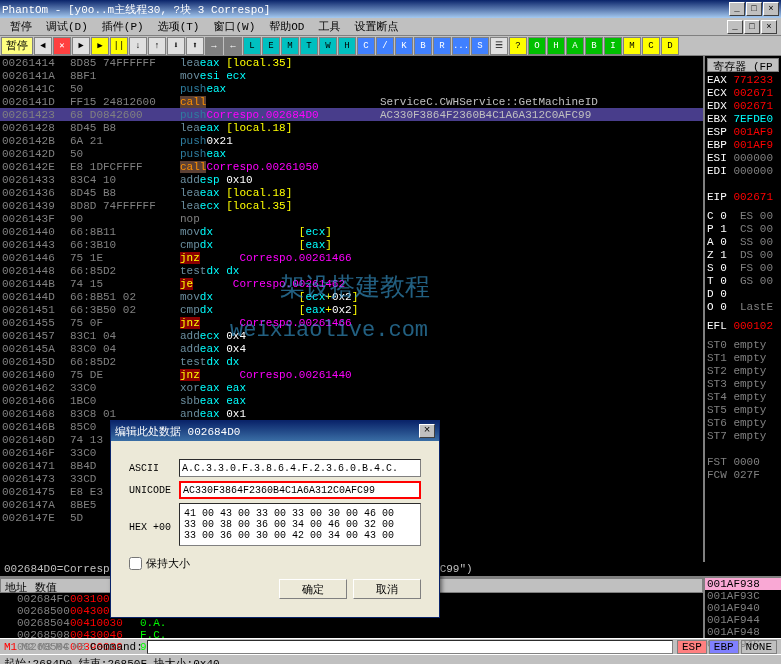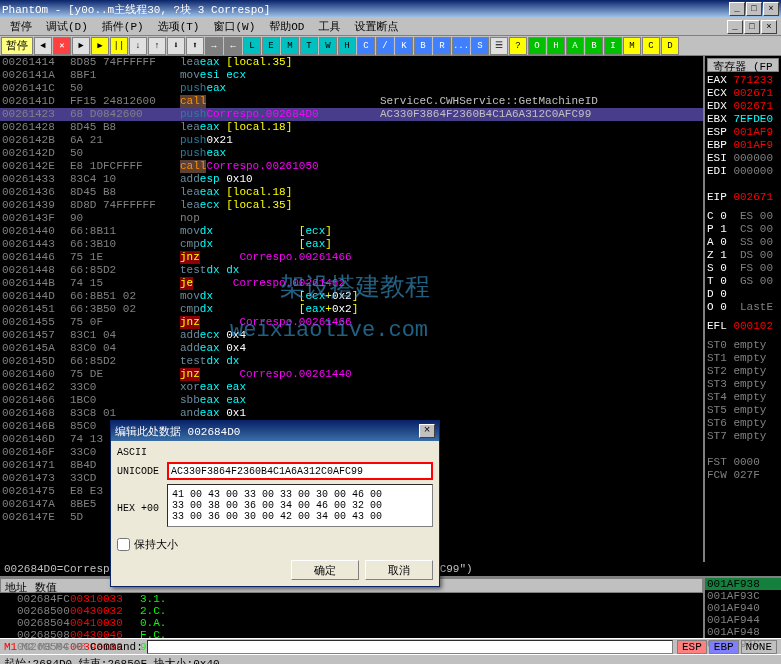--- a/index.html
+++ b/index.html
@@ -8,53 +8,53 @@
 .titlebar-text{flex:1}
 .win-btns{display:flex;gap:1px}
 .win-btn{width:16px;height:14px;background:#c0c0c0;border:1px solid #fff;border-right-color:#404040;border-bottom-color:#404040;text-align:center;line-height:12px;font-size:9px;color:#000;cursor:pointer}
 .menubar{height:18px;background:#c0c0c0;display:flex;align-items:center;gap:2px;padding:0 4px;border-bottom:1px solid #808080}
 .menu-item{padding:1px 6px;cursor:pointer}
 .toolbar{height:20px;background:#c0c0c0;display:flex;align-items:center;gap:1px;padding:1px;border-bottom:1px solid #808080}
 .tool-btn{width:18px;height:18px;border:1px solid #808080;background:#e0e0e0;cursor:pointer;display:flex;align-items:center;justify-content:center;font-size:9px}
 .pause-btn{background:#ffff80;color:#000;padding:0 4px;height:18px;border:1px solid #808080}
 .main{display:flex;height:506px}
 .disasm{flex:1;background:#000;overflow:hidden;position:relative}
-.row{display:flex;height:13px;white-space:pre}
+.row{display:flex;height:13px;align-items:center;white-space:pre}
 .addr{color:#808080;width:70px;padding-left:2px}
 .bytes{color:#808080;width:110px}
 .hl{background:#483d8b}
 .regs{width:78px;background:#000;border-left:2px solid #808080;padding:2px}
 .reg-title{background:#c0c0c0;color:#000;text-align:center;height:14px;border:1px solid #808080;margin-bottom:2px}
 .reg{white-space:pre;height:13px}
 .rname{color:#fff}
 .rred{color:#ff0000}
 .rcyan{color:#00ffff}
 .rgray{color:#808080}
 .bottom-panel{height:62px;display:flex;background:#000;border-top:2px solid #808080}
 .bp-left{flex:1;display:flex;flex-direction:column}
 .bp-hdr{background:#c0c0c0;color:#000;padding:1px 4px;display:flex;gap:8px;border:1px solid #808080;height:15px}
 .bp-row{display:flex;height:12px;white-space:pre}
 .bp-addr{color:#808080;width:70px;padding-left:17px}
 .bp-val{color:#ff0000;width:70px}
 .bp-txt{color:#00ff00}
 .stack{width:78px;border-left:2px solid #808080}
 .st-row{color:#808080;height:12px;white-space:pre;padding-left:2px}
-.st-hl{background:#15803d;color:#000}
+.st-hl{background:#f9a8d4;color:#000}
 .cmdbar{height:16px;background:#c0c0c0;display:flex;align-items:center;padding:0 4px;gap:4px;border-top:1px solid #fff}
 .cmd-lbl{color:#808080}
 .cmd-m{color:#ff0000}
 .cmd-input{flex:1;background:#fff;border:1px inset #808080;height:14px}
 .cmd-tags{display:flex;gap:2px}
 .cmd-tag{border:1px solid #808080;padding:0 4px;height:14px}
 .status{height:16px;background:#c0c0c0;padding:1px 4px;border-top:1px solid #fff}
 .dialog{position:absolute;top:420px;left:110px;width:330px;background:#ece9d8;border:1px solid #0a246a;box-shadow:2px 2px 4px rgba(0,0,0,0.5);z-index:100}
 .dlg-title{height:20px;background:linear-gradient(#0a246a,#3a6ea5);color:#fff;display:flex;align-items:center;padding:0 4px;font-size:11px}
 .dlg-title-text{flex:1}
 .dlg-close{width:16px;height:14px;background:#c0c0c0;border:1px solid #fff;border-right-color:#404040;border-bottom-color:#404040;text-align:center;line-height:11px;cursor:pointer;color:#000}
-.dlg-body{padding:6px}
+.dlg-body{padding:18px}
 .dlg-row{display:flex;align-items:center;margin-bottom:4px}
 .dlg-lbl{width:50px;font-size:10px}
 .dlg-input{flex:1;border:1px inset #808080;background:#fff;height:18px;padding:1px 2px;font-size:10px}
 .dlg-input.red{border:2px solid #ff0000}
 .dlg-hex{border:1px inset #808080;background:#fff;padding:4px;font-size:10px;white-space:pre;margin-bottom:6px}
 .dlg-chk{display:flex;align-items:center;gap:4px;margin-bottom:8px}
 .dlg-btns{display:flex;justify-content:flex-end;gap:6px}
 .dlg-btn{width:68px;height:20px;border:1px solid #808080;background:#ece9d8;cursor:pointer;border-top-color:#fff;border-left-color:#fff}
 .wm{position:absolute;top:270px;left:280px;font-size:25px;color:#3aa0d8;opacity:0.6;z-index:50;pointer-events:none}
 .wm2{position:absolute;top:318px;left:230px;font-size:22px;color:#3aa0d8;opacity:0.6;z-index:50;pointer-events:none}
@@ -280,20 +280,21 @@
 <div class="status">起始:2684D0 结束:26850F 块大小:0x40</div>
 
 <div class="dialog">
   <div class="dlg-title">
     <span class="dlg-title-text">编辑此处数据 002684D0</span>
     <div class="dlg-close">×</div>
   </div>
   <div class="dlg-body">
     <div class="dlg-row">
       <span class="dlg-lbl">ASCII</span>
+      <input class="dlg-input" value="A.C.3.3.0.F.3.8.6.4.F.2.3.6.0.B.4.C." style="">
     </div>
     <div class="dlg-row">
       <span class="dlg-lbl">UNICODE</span>
       <input class="dlg-input red" value="AC330F3864F2360B4C1A6A312C0AFC99" style="">
     </div>
     <div class="dlg-row">
       <span class="dlg-lbl">HEX +00</span>
       <div class="dlg-hex" style="flex:1">41 00 43 00 33 00 33 00 30 00 46 00
 33 00 38 00 36 00 34 00 46 00 32 00
 33 00 36 00 30 00 42 00 34 00 43 00</div>

